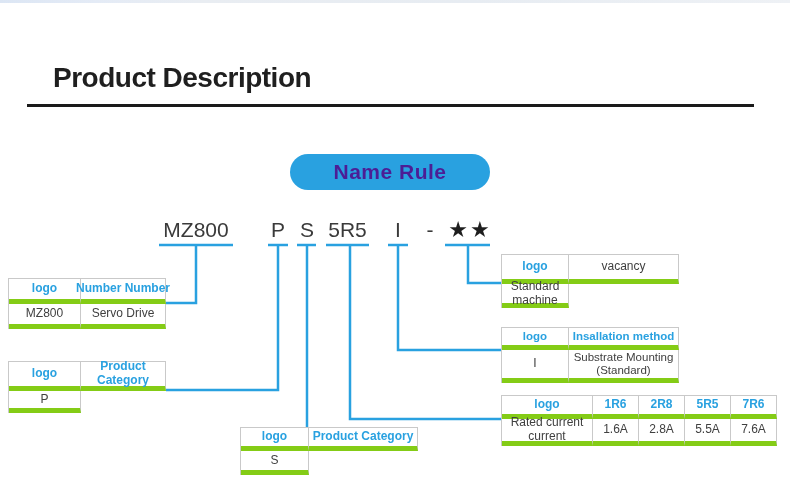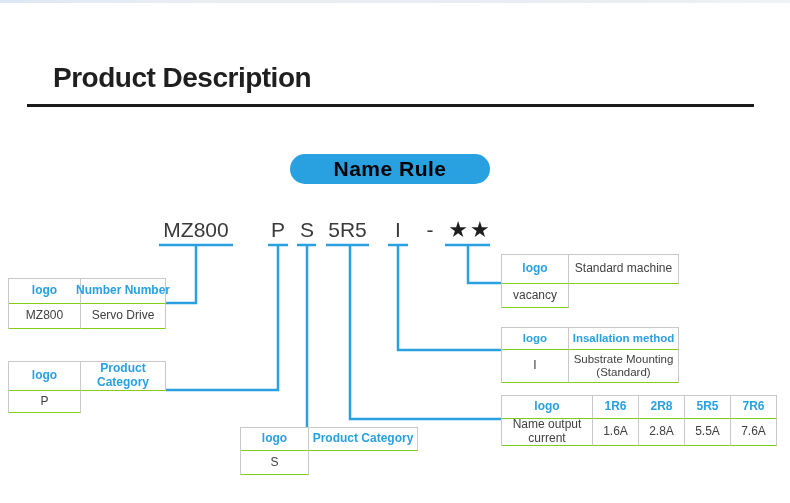--- a/index.html
+++ b/index.html
@@ -13,37 +13,37 @@
     background:linear-gradient(90deg,#dce6f4 0%,#e4ebf6 12%,#e9edf2 25%,#e7ecf2 60%,#eef1f5 100%);
   }
   .heading{
     position:absolute;left:53px;top:62px;
     font-size:28px;font-weight:bold;color:#1f1f1f;letter-spacing:-0.5px;
   }
   .heading-rule{
     position:absolute;left:27px;top:104px;width:727px;height:3px;background:#1a1a1a;
   }
   .pill{
-    position:absolute;left:290px;top:154px;width:200px;height:30px;
+    position:absolute;left:290px;top:154px;width:200px;height:36px;
     background:#29A1E0;border-radius:18px;
     display:flex;align-items:center;justify-content:center;
-    color:#000000;font-size:21px;font-weight:bold;letter-spacing:0.5px;
+    color:#4c1d95;font-size:21px;font-weight:bold;letter-spacing:0.5px;
   }
   .code-seg{
     position:absolute;top:216px;height:28px;line-height:28px;
     text-align:center;font-size:21px;color:#3a3a3a;white-space:nowrap;
   }
   .code-stars{font-size:22px;color:#1e1e1e;letter-spacing:2px;}
   svg.connectors{position:absolute;left:0;top:0;pointer-events:none;}
   .tbl{
     position:absolute;display:grid;background:#ffffff;
     border-top:1px solid #c9c9c9;border-left:1px solid #c9c9c9;
   }
   .tbl > div{
-    border-right:1px solid #c9c9c9;border-bottom:1px solid #84cc16;
+    border-right:1px solid #c9c9c9;border-bottom:5px solid #84cc16;
     display:flex;align-items:center;justify-content:center;
     text-align:center;padding:0 3px;box-sizing:border-box;
   }
   .th{color:#29A1E0;font-weight:bold;font-size:12px;line-height:1.15;}
   .td{color:#404040;font-size:12px;line-height:1.15;}
   .nowrap{white-space:nowrap;}
   .small{font-size:11.5px;}
 </style>
 </head>
 <body>
@@ -96,35 +96,35 @@
 </div>
 
 <div class="tbl" style="left:240px;top:427px;grid-template-columns:68px 109px;grid-template-rows:23px 24px;">
   <div class="th">logo</div>
   <div class="th nowrap">Product Category</div>
   <div class="td">S</div>
 </div>
 
 <div class="tbl" style="left:501px;top:254px;grid-template-columns:67px 110px;grid-template-rows:29px 24px;">
   <div class="th">logo</div>
+  <div class="td">vacancy</div>
   <div class="td">Standard machine</div>
-  <div class="td">vacancy</div>
 </div>
 
 <div class="tbl" style="left:501px;top:327px;grid-template-columns:67px 110px;grid-template-rows:22px 33px;">
   <div class="th nowrap small">logo</div>
   <div class="th nowrap small">Insallation method</div>
   <div class="td">I</div>
   <div class="td small">Substrate Mounting (Standard)</div>
 </div>
 
 <div class="tbl" style="left:501px;top:395px;grid-template-columns:91px 46px 46px 46px 46px;grid-template-rows:23px 27px;">
   <div class="th">logo</div>
   <div class="th">1R6</div>
   <div class="th">2R8</div>
   <div class="th">5R5</div>
   <div class="th">7R6</div>
-  <div class="td">Name output current</div>
+  <div class="td">Rated current current</div>
   <div class="td">1.6A</div>
   <div class="td">2.8A</div>
   <div class="td">5.5A</div>
   <div class="td">7.6A</div>
 </div>
 
 </body></html>

